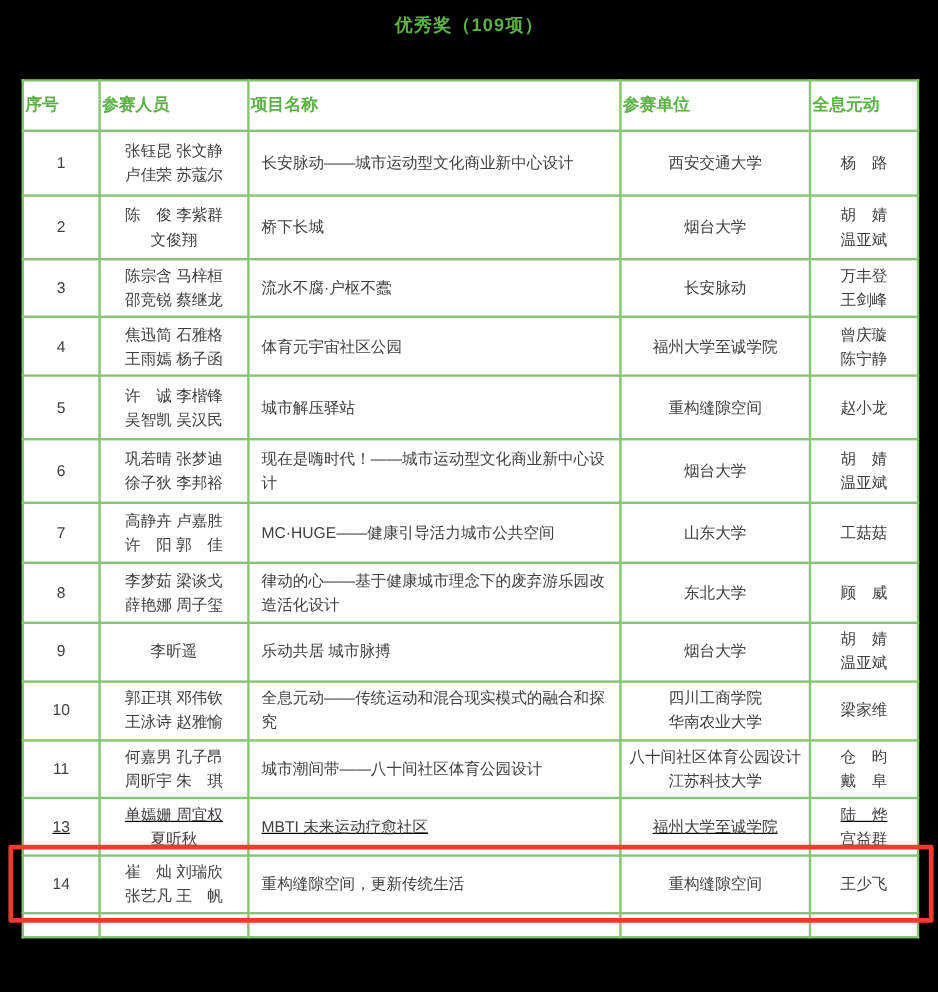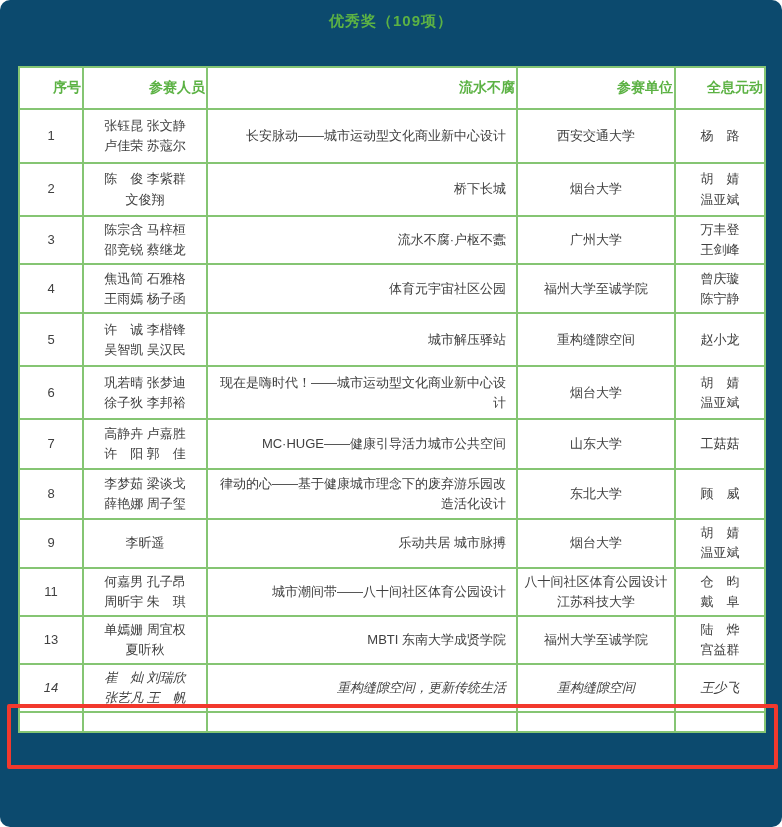--- a/index.html
+++ b/index.html
@@ -7,23 +7,22 @@
     --green-border:#85c573;
     --red:#f2392d;
     --body-text:#404040;
   }
   *{box-sizing:border-box;}
   html,body{margin:0;padding:0;background:#fff;}
   .page{
     position:relative;
     width:782px;height:827px;
     overflow:hidden;
-    background:#0c4a6e;
+    background:#000000;
     font-family:"Liberation Sans", sans-serif;
-    border-radius:10px;
   }
   .title{
     position:absolute;top:12px;left:0;width:782px;
     text-align:center;
     color:var(--green-text);
     font-size:15px;font-weight:bold;
     letter-spacing:1px;
   }
   table.awards{
     position:absolute;top:66px;left:18px;
@@ -37,33 +36,33 @@
   table.awards col.c-org{width:158px;}
   table.awards col.c-advisor{width:90px;}
   table.awards th, table.awards td{
     border:2px solid var(--green-border);
     vertical-align:middle;
     background:#fff;
   }
   table.awards th{
     color:var(--green-text);
     font-size:14px;font-weight:bold;
-    text-align:right;
+    text-align:left;
     height:42px;
   }
   table.awards td{
     color:var(--body-text);
     font-size:13px;
     line-height:1.55;
     text-align:center;
     white-space:pre-line;
     padding:3px 4px;
   }
   table.awards td.project{
-    text-align:right;
+    text-align:left;
     padding:3px 10px;
     white-space:normal;
   }
   .highlight-box{
     position:absolute;
     left:7px;top:704px;
     width:771px;height:65px;
     border:4px solid var(--red);
     border-radius:2px;
     pointer-events:none;
@@ -81,21 +80,21 @@
       <col class="c-no">
         <col class="c-people">
         <col class="c-project">
         <col class="c-org">
         <col class="c-advisor">
     </colgroup>
     <thead>
       <tr>
         <th>序号</th>
         <th>参赛人员</th>
-        <th>流水不腐</th>
+        <th>项目名称</th>
         <th>参赛单位</th>
         <th>全息元动</th>
       </tr>
     </thead>
     <tbody>
         <tr style="height: 54px;">
       <td>1</td>
       <td>张钰昆 张文静
 卢佳荣 苏蔻尔</td>
       <td class="project">长安脉动——城市运动型文化商业新中心设计</td>
@@ -109,21 +108,21 @@
       <td class="project">桥下长城</td>
       <td>烟台大学</td>
       <td>胡　婧
 温亚斌</td>
     </tr>
         <tr style="height: 47px;">
       <td>3</td>
       <td>陈宗含 马梓桓
 邵竞锐 蔡继龙</td>
       <td class="project">流水不腐·户枢不蠹</td>
-      <td>广州大学</td>
+      <td>长安脉动</td>
       <td>万丰登
 王剑峰</td>
     </tr>
         <tr style="height: 49px;">
       <td>4</td>
       <td>焦迅简 石雅格
 王雨嫣 杨子函</td>
       <td class="project">体育元宇宙社区公园</td>
       <td>福州大学至诚学院</td>
       <td>曾庆璇
@@ -162,41 +161,50 @@
       <td>东北大学</td>
       <td>顾　威</td>
     </tr>
         <tr style="height: 46px;">
       <td>9</td>
       <td>李昕遥</td>
       <td class="project">乐动共居 城市脉搏</td>
       <td>烟台大学</td>
       <td>胡　婧
 温亚斌</td>
+    </tr>
+        <tr style="height: 49px;">
+      <td>10</td>
+      <td>郭正琪 邓伟钦
+王泳诗 赵雅愉</td>
+      <td class="project">全息元动——传统运动和混合现实模式的融合和探究</td>
+      <td>四川工商学院
+华南农业大学</td>
+      <td>梁家维</td>
     </tr>
         <tr style="height: 36px;">
       <td>11</td>
       <td>何嘉男 孔子昂
 周昕宇 朱　琪</td>
       <td class="project">城市潮间带——八十间社区体育公园设计</td>
       <td>八十间社区体育公园设计
 江苏科技大学</td>
       <td>仓　昀
 戴　阜</td>
     </tr>
-        <tr style="height: 41px;">
+        <tr style="height: 41px; text-decoration: underline;">
       <td>13</td>
       <td>单嫣姗 周宜权
 夏听秋</td>
-      <td class="project">MBTI 东南大学成贤学院</td>
+      <td class="project">MBTI 未来运动疗愈社区</td>
       <td>福州大学至诚学院</td>
       <td>陆　烨
 宫益群</td>
     </tr>
-        <tr style="height: 33px; font-style: italic;">
+        <tr style="height: 33px;">
       <td>14</td>
       <td>崔　灿 刘瑞欣
 张艺凡 王　帆</td>
       <td class="project">重构缝隙空间，更新传统生活</td>
       <td>重构缝隙空间</td>
       <td>王少飞</td>
     </tr>
         <tr style="height: 20px;">
       <td></td>
       <td></td>

